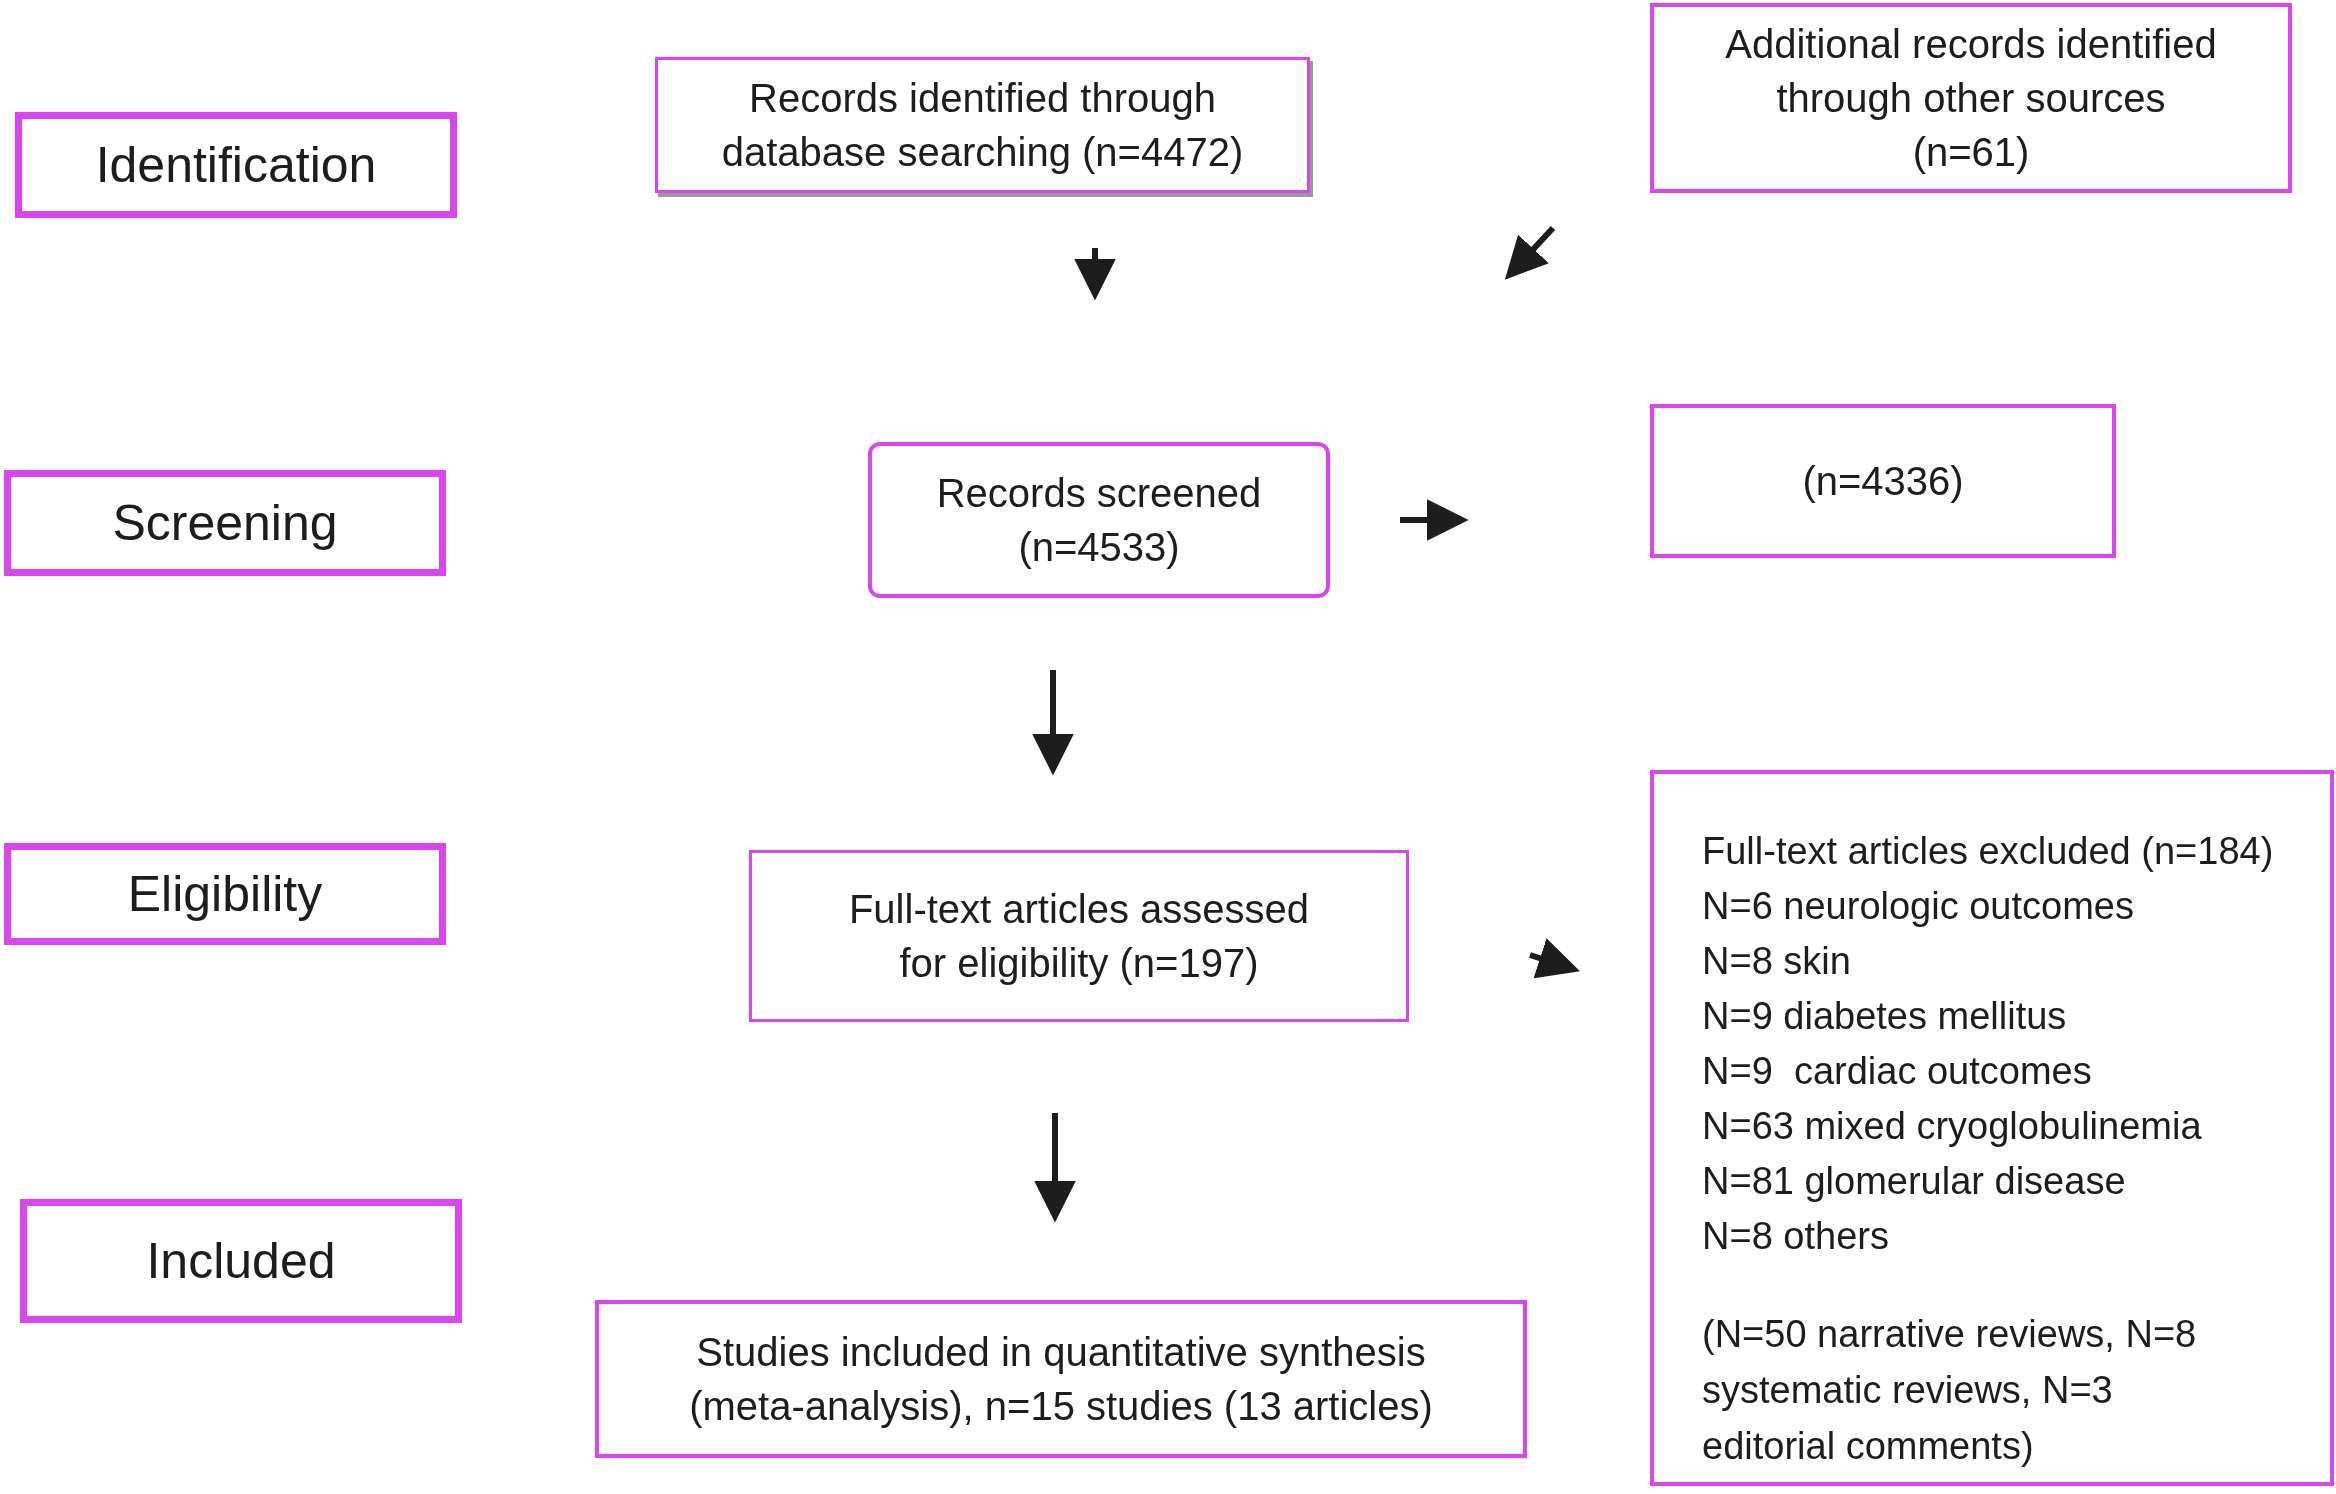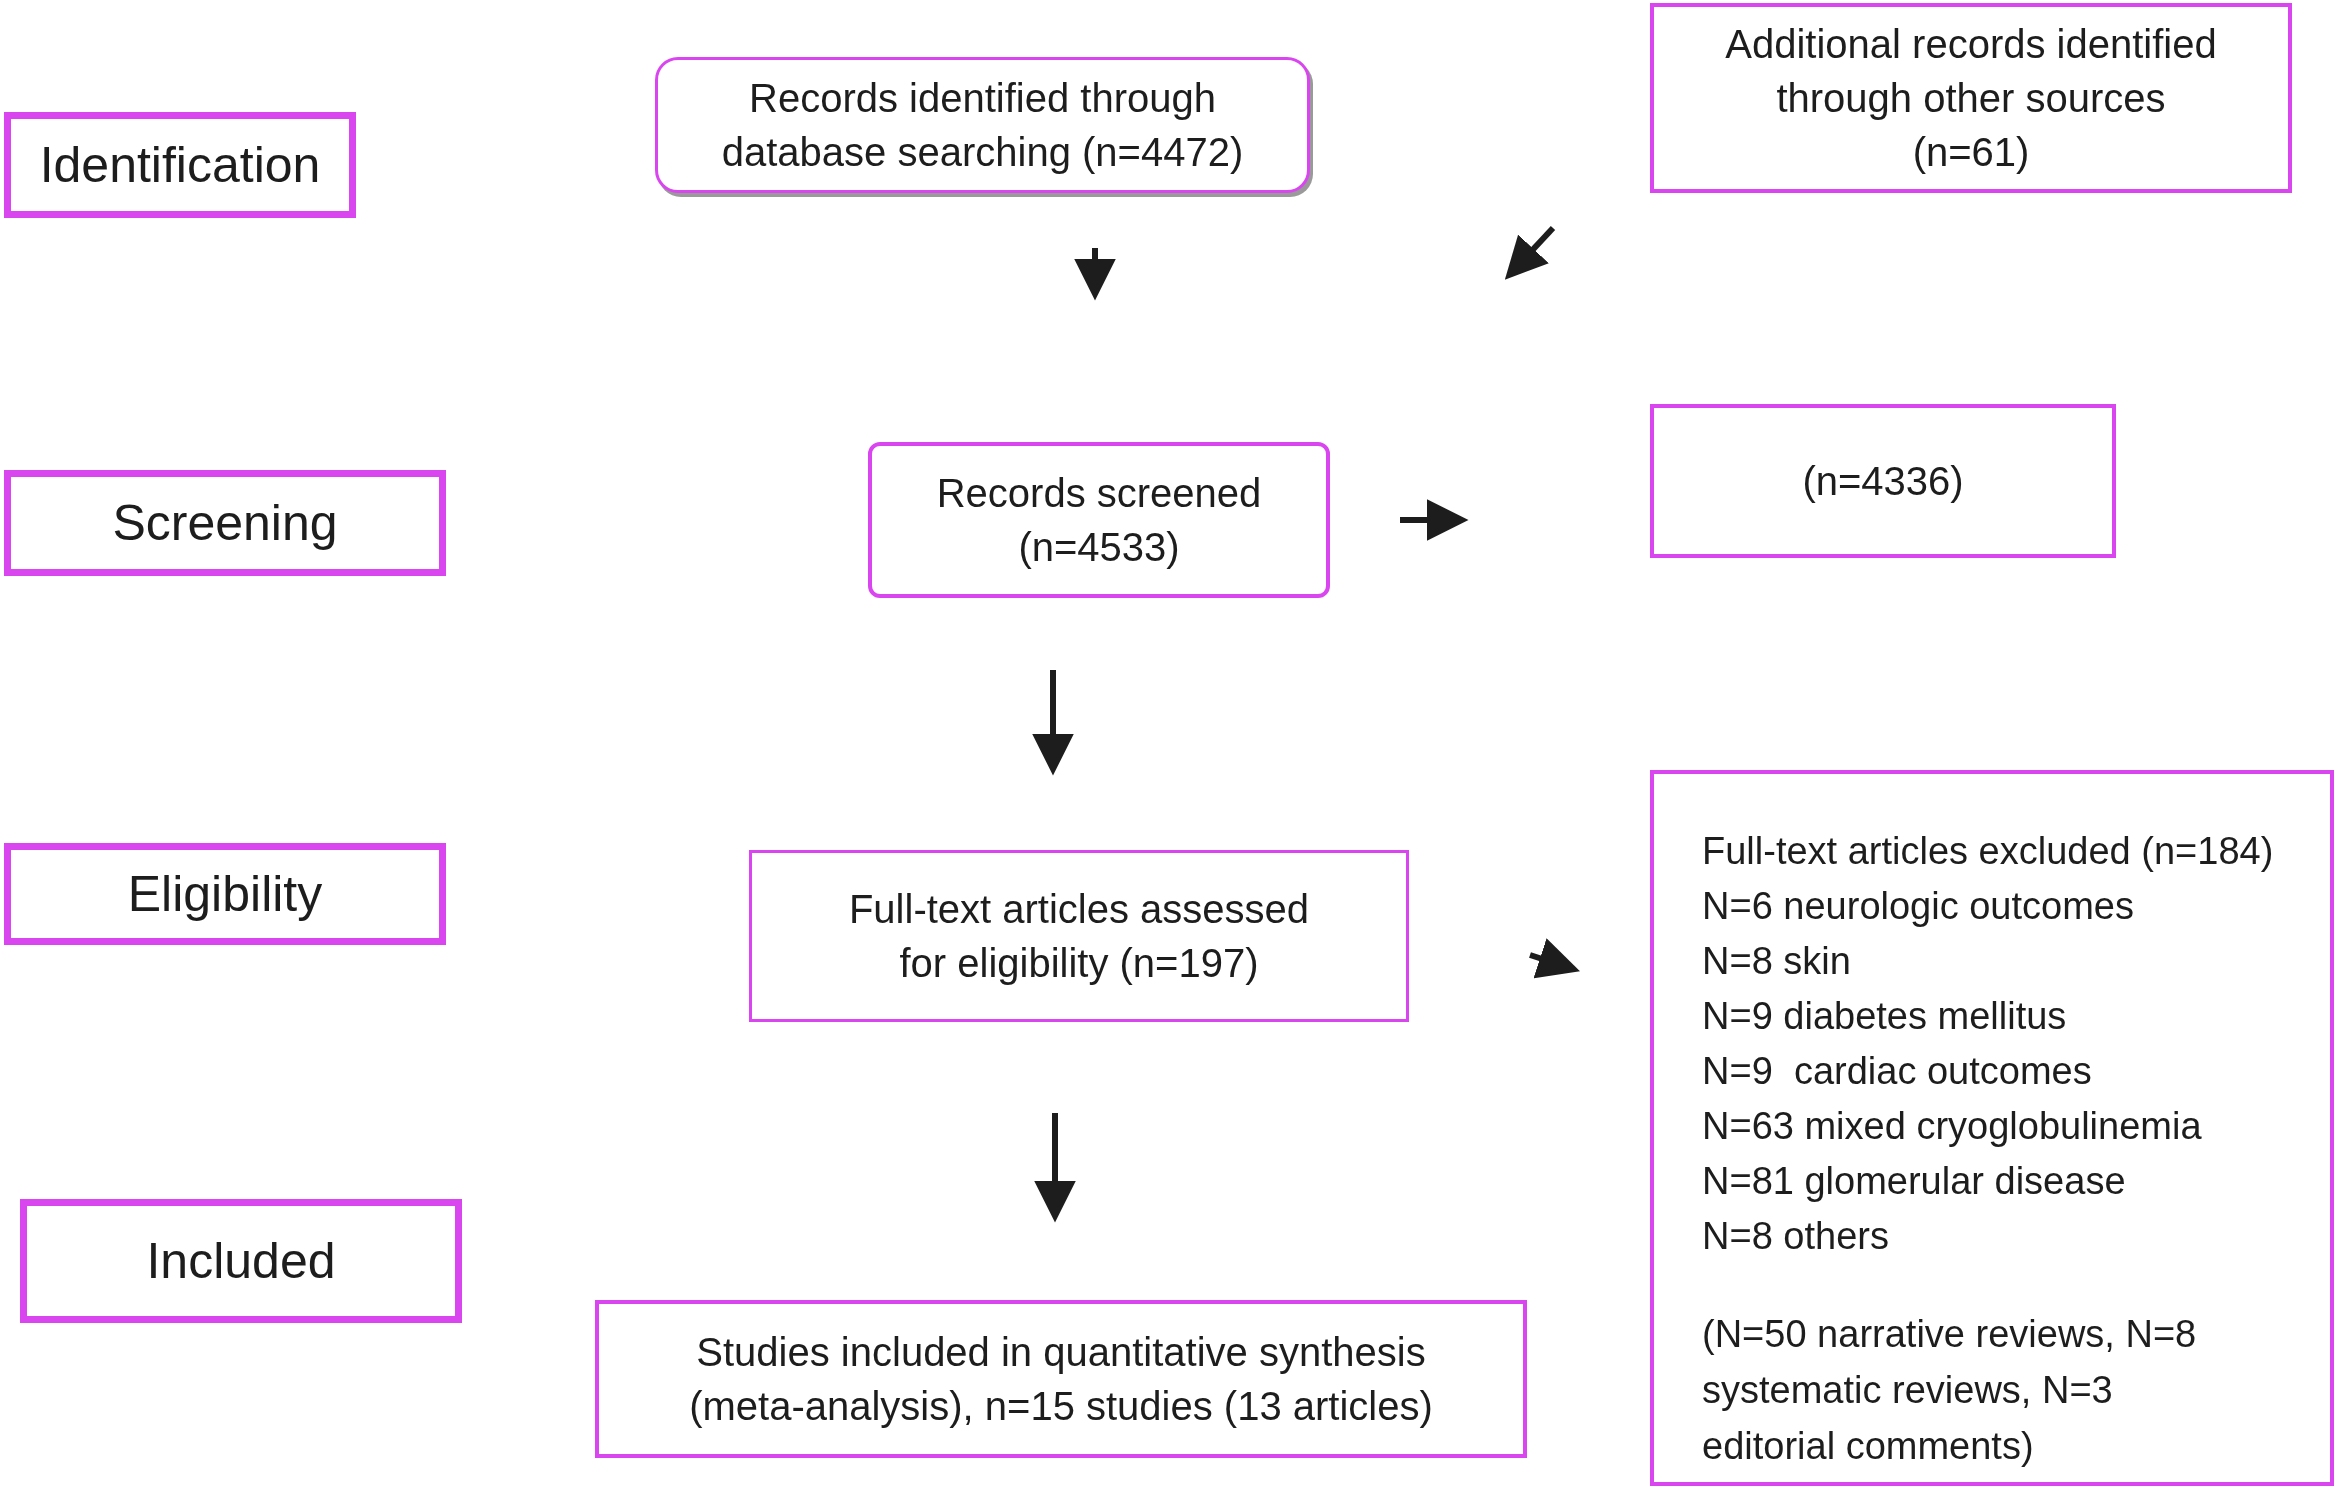--- a/index.html
+++ b/index.html
@@ -31,21 +31,20 @@
     border-width: 7px;
     font-size: 50px;
   }
   .box .line {
     font-size: 40px;
     line-height: 54px;
     white-space: pre;
   }
   .shadowed {
     box-shadow: 3px 4px 0 #9a9a9a;
-    border-radius: 23px;
   }
   #fulltext-excluded-box {
     justify-content: flex-start;
     align-items: flex-start;
     text-align: left;
     padding: 50px 18px 0 48px;
   }
   #fulltext-excluded-box .line {
     font-size: 38px;
     line-height: 55px;
@@ -61,21 +60,21 @@
     left: 0;
     top: 0;
     pointer-events: none;
   }
 </style>
 </head>
 <body>
 
 <div id="canvas">
 
-  <div class="box stage-label" style="left:4px; top:112px; width:352px; height:106px;">
+  <div class="box stage-label" style="left:15px; top:112px; width:442px; height:106px;">
     <div class="line" style="font-size:50px;">Identification</div>
   </div>
 
   <div class="box stage-label" style="left:4px; top:470px; width:442px; height:106px;">
     <div class="line" style="font-size:50px;">Screening</div>
   </div>
 
   <div class="box stage-label" style="left:4px; top:843px; width:442px; height:102px;justify-content:center;">
     <div class="line" style="font-size:50px;">Eligibility</div>
   </div>

